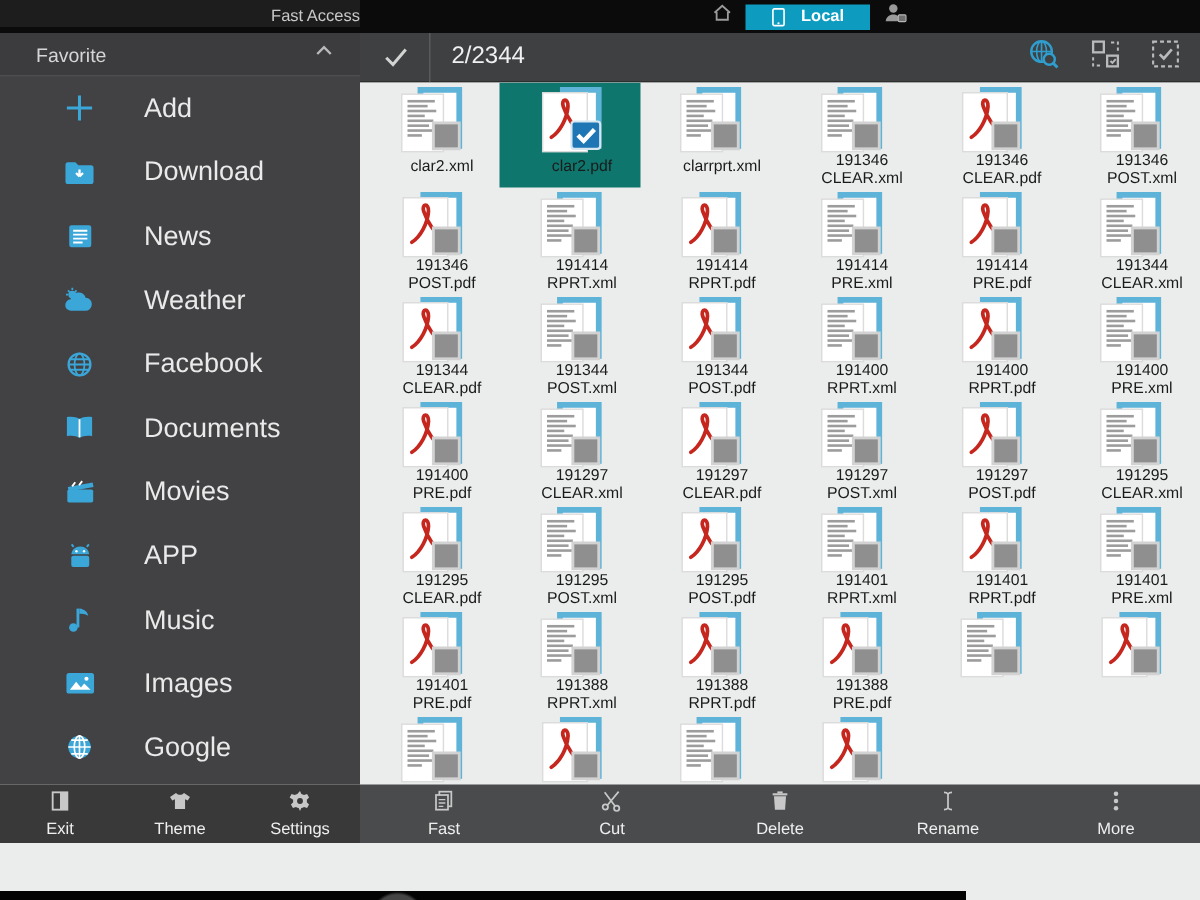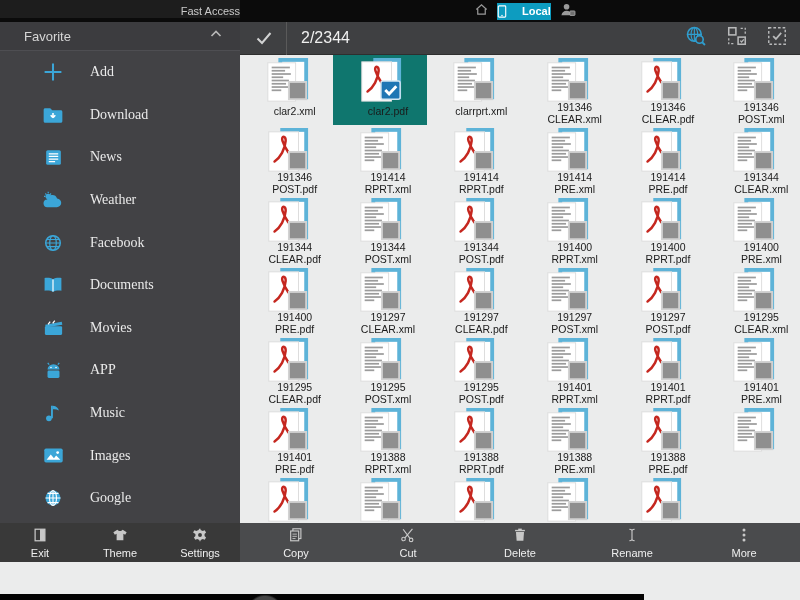--- a/index.html
+++ b/index.html
@@ -3,30 +3,30 @@
 <meta charset="utf-8">
 <style>
   html,body{margin:0;padding:0;width:800px;height:600px;overflow:hidden;
     font-family:"Liberation Sans",sans-serif;background:#ebecec;position:relative;}
   *{box-sizing:border-box;}
   
   .statusbar{position:absolute;left:0;top:0;width:800px;height:22px;background:#0b0b0b;}
   .fastaccess{position:absolute;left:0;top:0;width:240px;height:18px;background:#1d1d1d;
     color:#c9c9c9;font-size:11px;text-align:right;line-height:22px;}
   .topcenter{position:absolute;left:474px;top:0;height:22px;display:flex;align-items:center;gap:8px;}
-  .local-badge{display:flex;align-items:center;gap:15px;background:#0d9cc0;height:17px;padding:0 0;}
+  .local-badge{display:flex;align-items:center;gap:10px;background:#0d9cc0;height:17px;padding:0 17px;}
   .local-badge span{color:#fff;font-size:11px;font-weight:bold;line-height:17px;}
   
   .sidebar{position:absolute;left:0;top:22px;width:240px;height:501px;background:#424245;}
   .fav-header{height:29px;background:#3c3c3f;border-bottom:1px solid #4e4e52;display:flex;
     align-items:center;justify-content:space-between;padding:0 16px 0 24px;}
   .fav-header .lbl{color:#d6d6d6;font-size:13px;}
   .side-item{height:42.6px;display:flex;align-items:center;padding-left:40px;cursor:pointer;}
   .side-icon{width:26px;display:flex;justify-content:center;}
-  .side-label{color:#eaeaea;font-size:14px;margin-left:24px;font-family:Liberation Serif, serif;}
+  .side-label{color:#eaeaea;font-size:18px;margin-left:30px;}
   
   .main-header{position:absolute;left:240px;top:22px;width:560px;height:33px;background:#3f4042;
     display:flex;align-items:center;border-bottom:1px solid #2e2e2e;}
   .mh-check{padding:0 12px 0 14px;display:flex;align-items:center;}
   .mh-divider{width:1px;height:33px;background:#5a5a5a;}
   .mh-count{color:#f0f0f0;font-size:16px;margin-left:14px;}
   .mh-icons{margin-left:auto;display:flex;align-items:center;gap:18px;padding-right:12px;}
   
   .file-grid{position:absolute;left:240px;top:55px;width:560px;height:468px;background:#ebecec;
     display:grid;grid-template-columns:repeat(6,1fr);grid-auto-rows:70px;overflow:hidden;}
@@ -908,44 +908,20 @@
       <svg class="badge-un" viewBox="0 0 48 48">
         <rect x="26" y="25" width="18" height="18" fill="#8f8f8f" stroke="#d2d2d2" stroke-width="2"></rect>
       </svg>
 
     </div>
     <div class="caption">191388
 RPRT.pdf</div>
   </div>
     <div class="tile">
     <div class="doc-icon">
-      <svg class="ic-xml" viewBox="0 0 48 48">
-        <rect x="17" y="2" width="27" height="39" fill="#fff" stroke="#5db3d8" stroke-width="4"></rect>
-        <rect x="4" y="5" width="29" height="40" fill="#fff" stroke="#dcdcdc" stroke-width="1"></rect>
-        <g fill="#9c9c9c">
-          <rect x="8" y="9" width="19" height="1.8"></rect>
-            <rect x="8" y="12.4" width="14" height="1.8"></rect>
-          <rect x="8" y="15.8" width="20" height="1.8"></rect>
-            <rect x="8" y="19.2" width="12" height="1.8"></rect>
-          <rect x="8" y="22.6" width="18" height="1.8"></rect>
-            <rect x="8" y="26" width="15" height="1.8"></rect>
-          <rect x="8" y="29.4" width="19" height="1.8"></rect>
-            <rect x="8" y="32.8" width="10" height="1.8"></rect>
-        </g>
-      </svg>
-
-      <svg class="badge-un" viewBox="0 0 48 48">
-        <rect x="26" y="25" width="18" height="18" fill="#8f8f8f" stroke="#d2d2d2" stroke-width="2"></rect>
-      </svg>
-
-    </div>
-    <div class="caption">191388 PRE.xml</div>
-  </div>
-    <div class="tile">
-    <div class="doc-icon">
 
       <svg class="ic-pdf" viewBox="0 0 48 48">
         <rect x="19" y="2" width="25" height="39" fill="#fff" stroke="#5db3d8" stroke-width="4"></rect>
         <rect x="5" y="4" width="31" height="41" fill="#fff" stroke="#dcdcdc" stroke-width="1"></rect>
         <path d="M11 35 C17 31 22 22 22.6 13.5 C23 7.5 17.5 8 19.3 13.5 C21.5 20 27 30 34 32.5" fill="none" stroke="#c5271f" stroke-width="2.6" stroke-linecap="round"></path>
       </svg>
       <svg class="badge-un" viewBox="0 0 48 48">
         <rect x="26" y="25" width="18" height="18" fill="#8f8f8f" stroke="#d2d2d2" stroke-width="2"></rect>
       </svg>
 
@@ -1094,21 +1070,21 @@
       <span class="tlabel">Settings</span>
     </div>
   </div>
   <div class="tb-right">
     <div class="tb-btn">
       <span><svg width="16" height="16" viewBox="0 0 18 18">
             <rect x="5.5" y="2" width="9" height="11" fill="none" stroke="#c8c8c8" stroke-width="1.3"></rect>
             <rect x="3" y="4.5" width="9" height="11" fill="#4a4b4d" stroke="#c8c8c8" stroke-width="1.3"></rect>
             <path d="M5 8h5M5 10.5h5M5 13h3.5" stroke="#c8c8c8" stroke-width="1"></path>
           </svg></span>
-      <span class="tlabel">Copy</span>
+      <span class="tlabel">Fast</span>
     </div>
     <div class="tb-btn">
       <span><svg width="16" height="16" viewBox="0 0 18 18">
             <circle cx="4" cy="13.5" r="2" fill="none" stroke="#c8c8c8" stroke-width="1.3"></circle>
             <circle cx="12.5" cy="14.5" r="2" fill="none" stroke="#c8c8c8" stroke-width="1.3"></circle>
             <path d="M5.5 12.2L14 2M11.2 12.8L3.5 2.5" stroke="#c8c8c8" stroke-width="1.3"></path>
           </svg></span>
       <span class="tlabel">Cut</span>
     </div>
     <div class="tb-btn">

